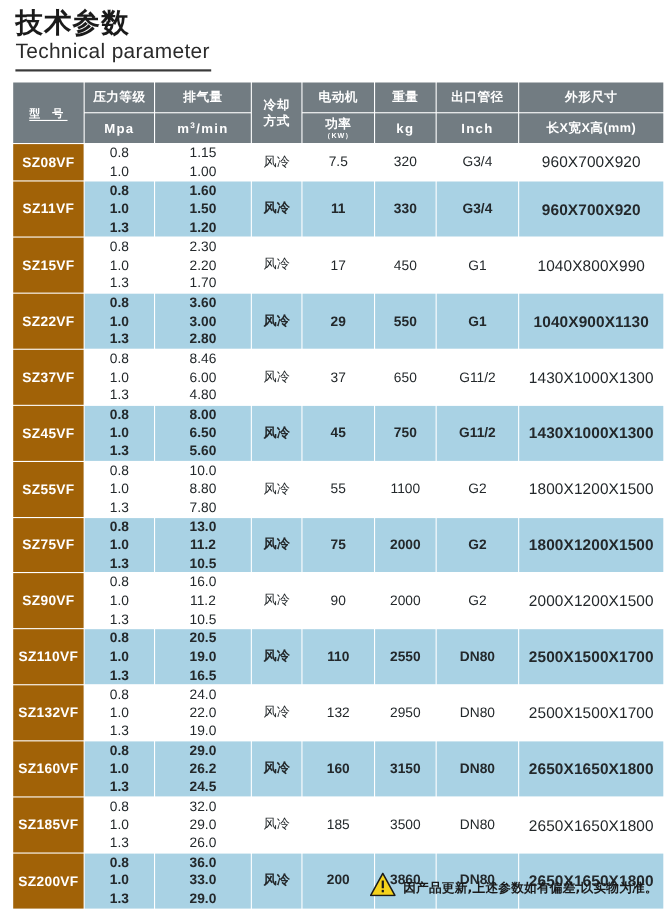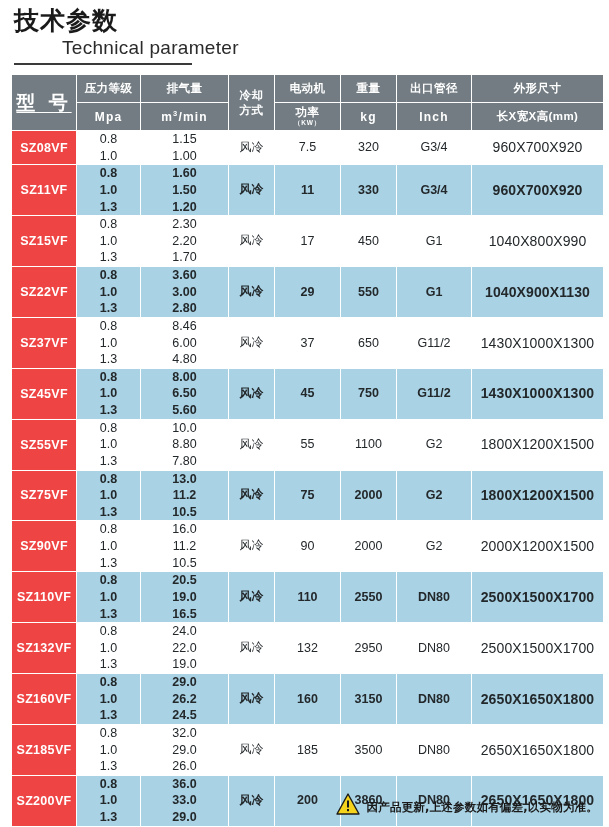--- a/index.html
+++ b/index.html
@@ -34,21 +34,20 @@
     font-family: "DejaVu Sans", "Liberation Sans", sans-serif;
   }
   .title-en {
     font-size: 19px;
     font-weight: 400;
     color: #2b2b2b;
     letter-spacing: 0.3px;
     line-height: 1.25;
     margin-top: 2px;
     font-family: "Liberation Sans", sans-serif;
-    margin-left: 48px;
   }
   .title-rule {
     width: 178px;
     height: 2px;
     background: #3a3a3a;
     margin-top: 3px;
   }
 
   
   .table-wrap {
@@ -75,41 +74,41 @@
     background: #727c82;
     color: #ffffff;
     font-weight: bold;
     font-size: 11.5px;
     letter-spacing: 0.4px;
     font-family: "DejaVu Sans", "Liberation Sans", sans-serif;
   }
   .hd-top { height: 27px; }
   .hd-bot { height: 27px; }
   .hd-model {
-    font-size: 19px;
+    font-size: 10px;
     letter-spacing: 4px;
     text-decoration: underline;
     text-underline-offset: 3px;
   }
   .hd-unit {
     font-size: 12px;
     letter-spacing: 1.2px;
   }
   .hd-sub {
     font-size: 6.5px;
     letter-spacing: 0.8px;
     display: block;
     margin-top: -1px;
     font-weight: bold;
   }
   .sup { font-size: 7.5px; vertical-align: super; }
 
   
   .model {
-    background: #ef4444;
+    background: #a16207;
     color: #ffffff;
     font-weight: bold;
     font-size: 12.5px;
     letter-spacing: 0.3px;
   }
 
   
   .cell {
     color: #23282b;
     font-size: 12px;

